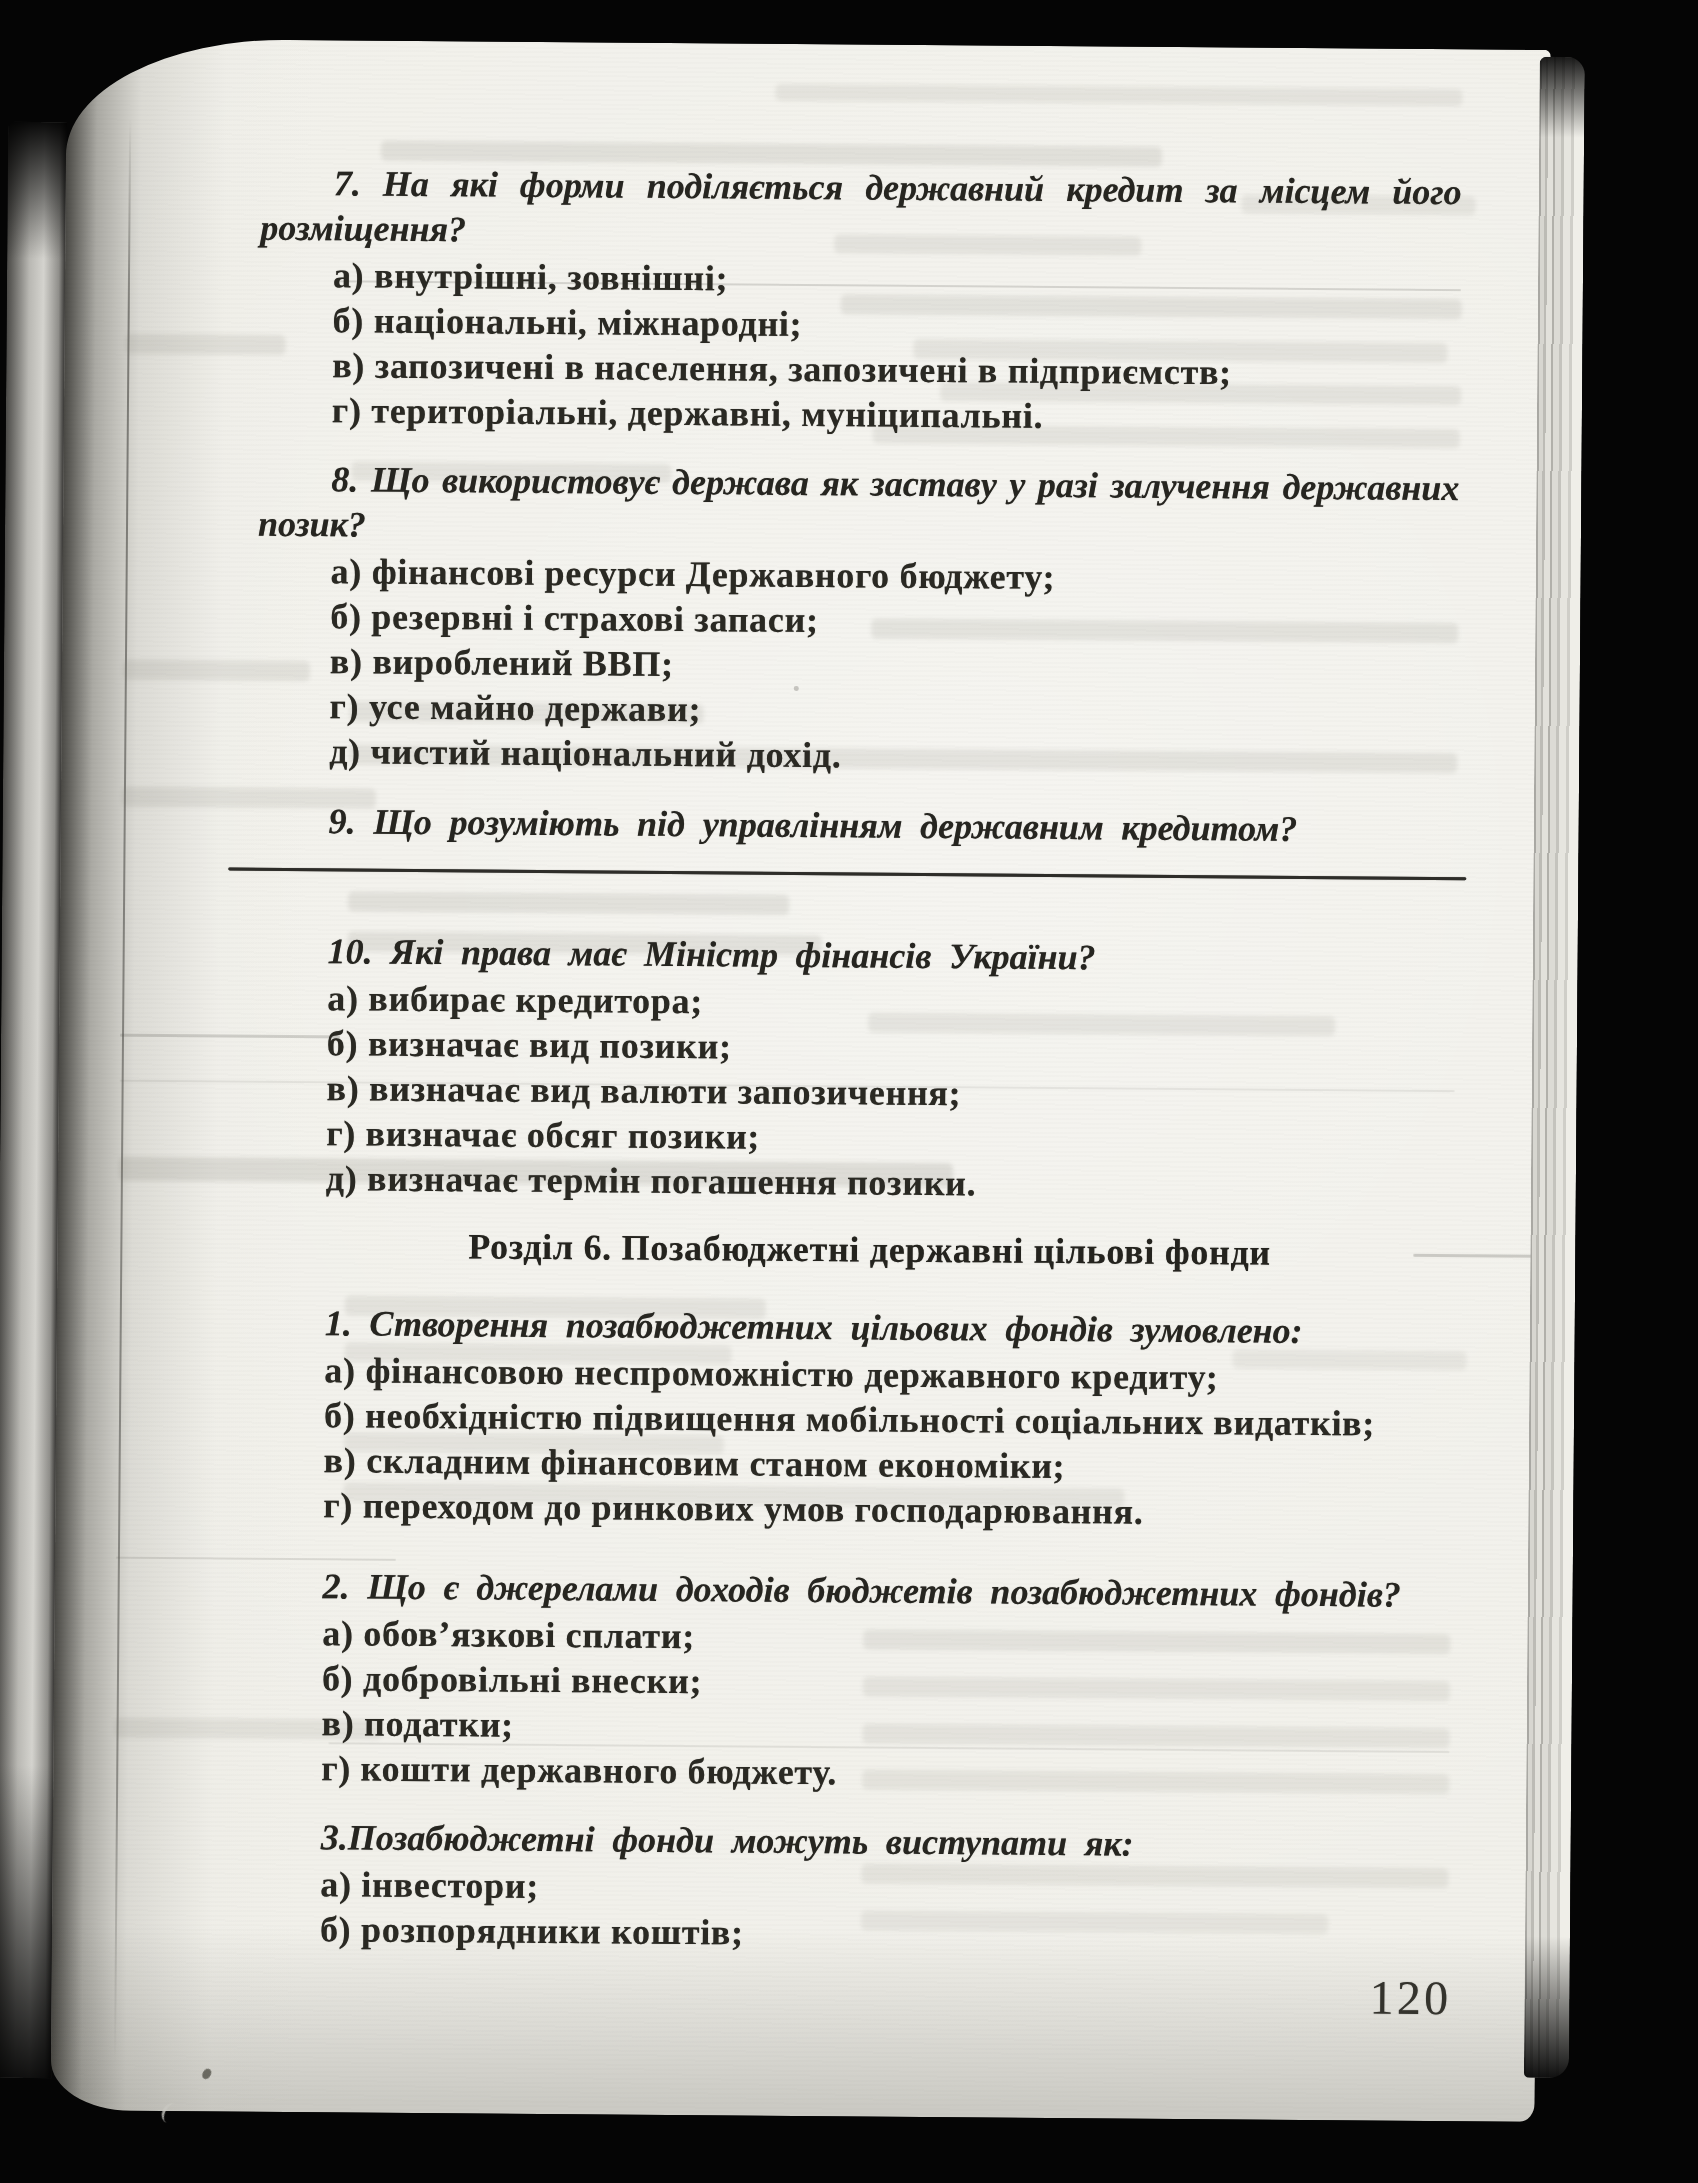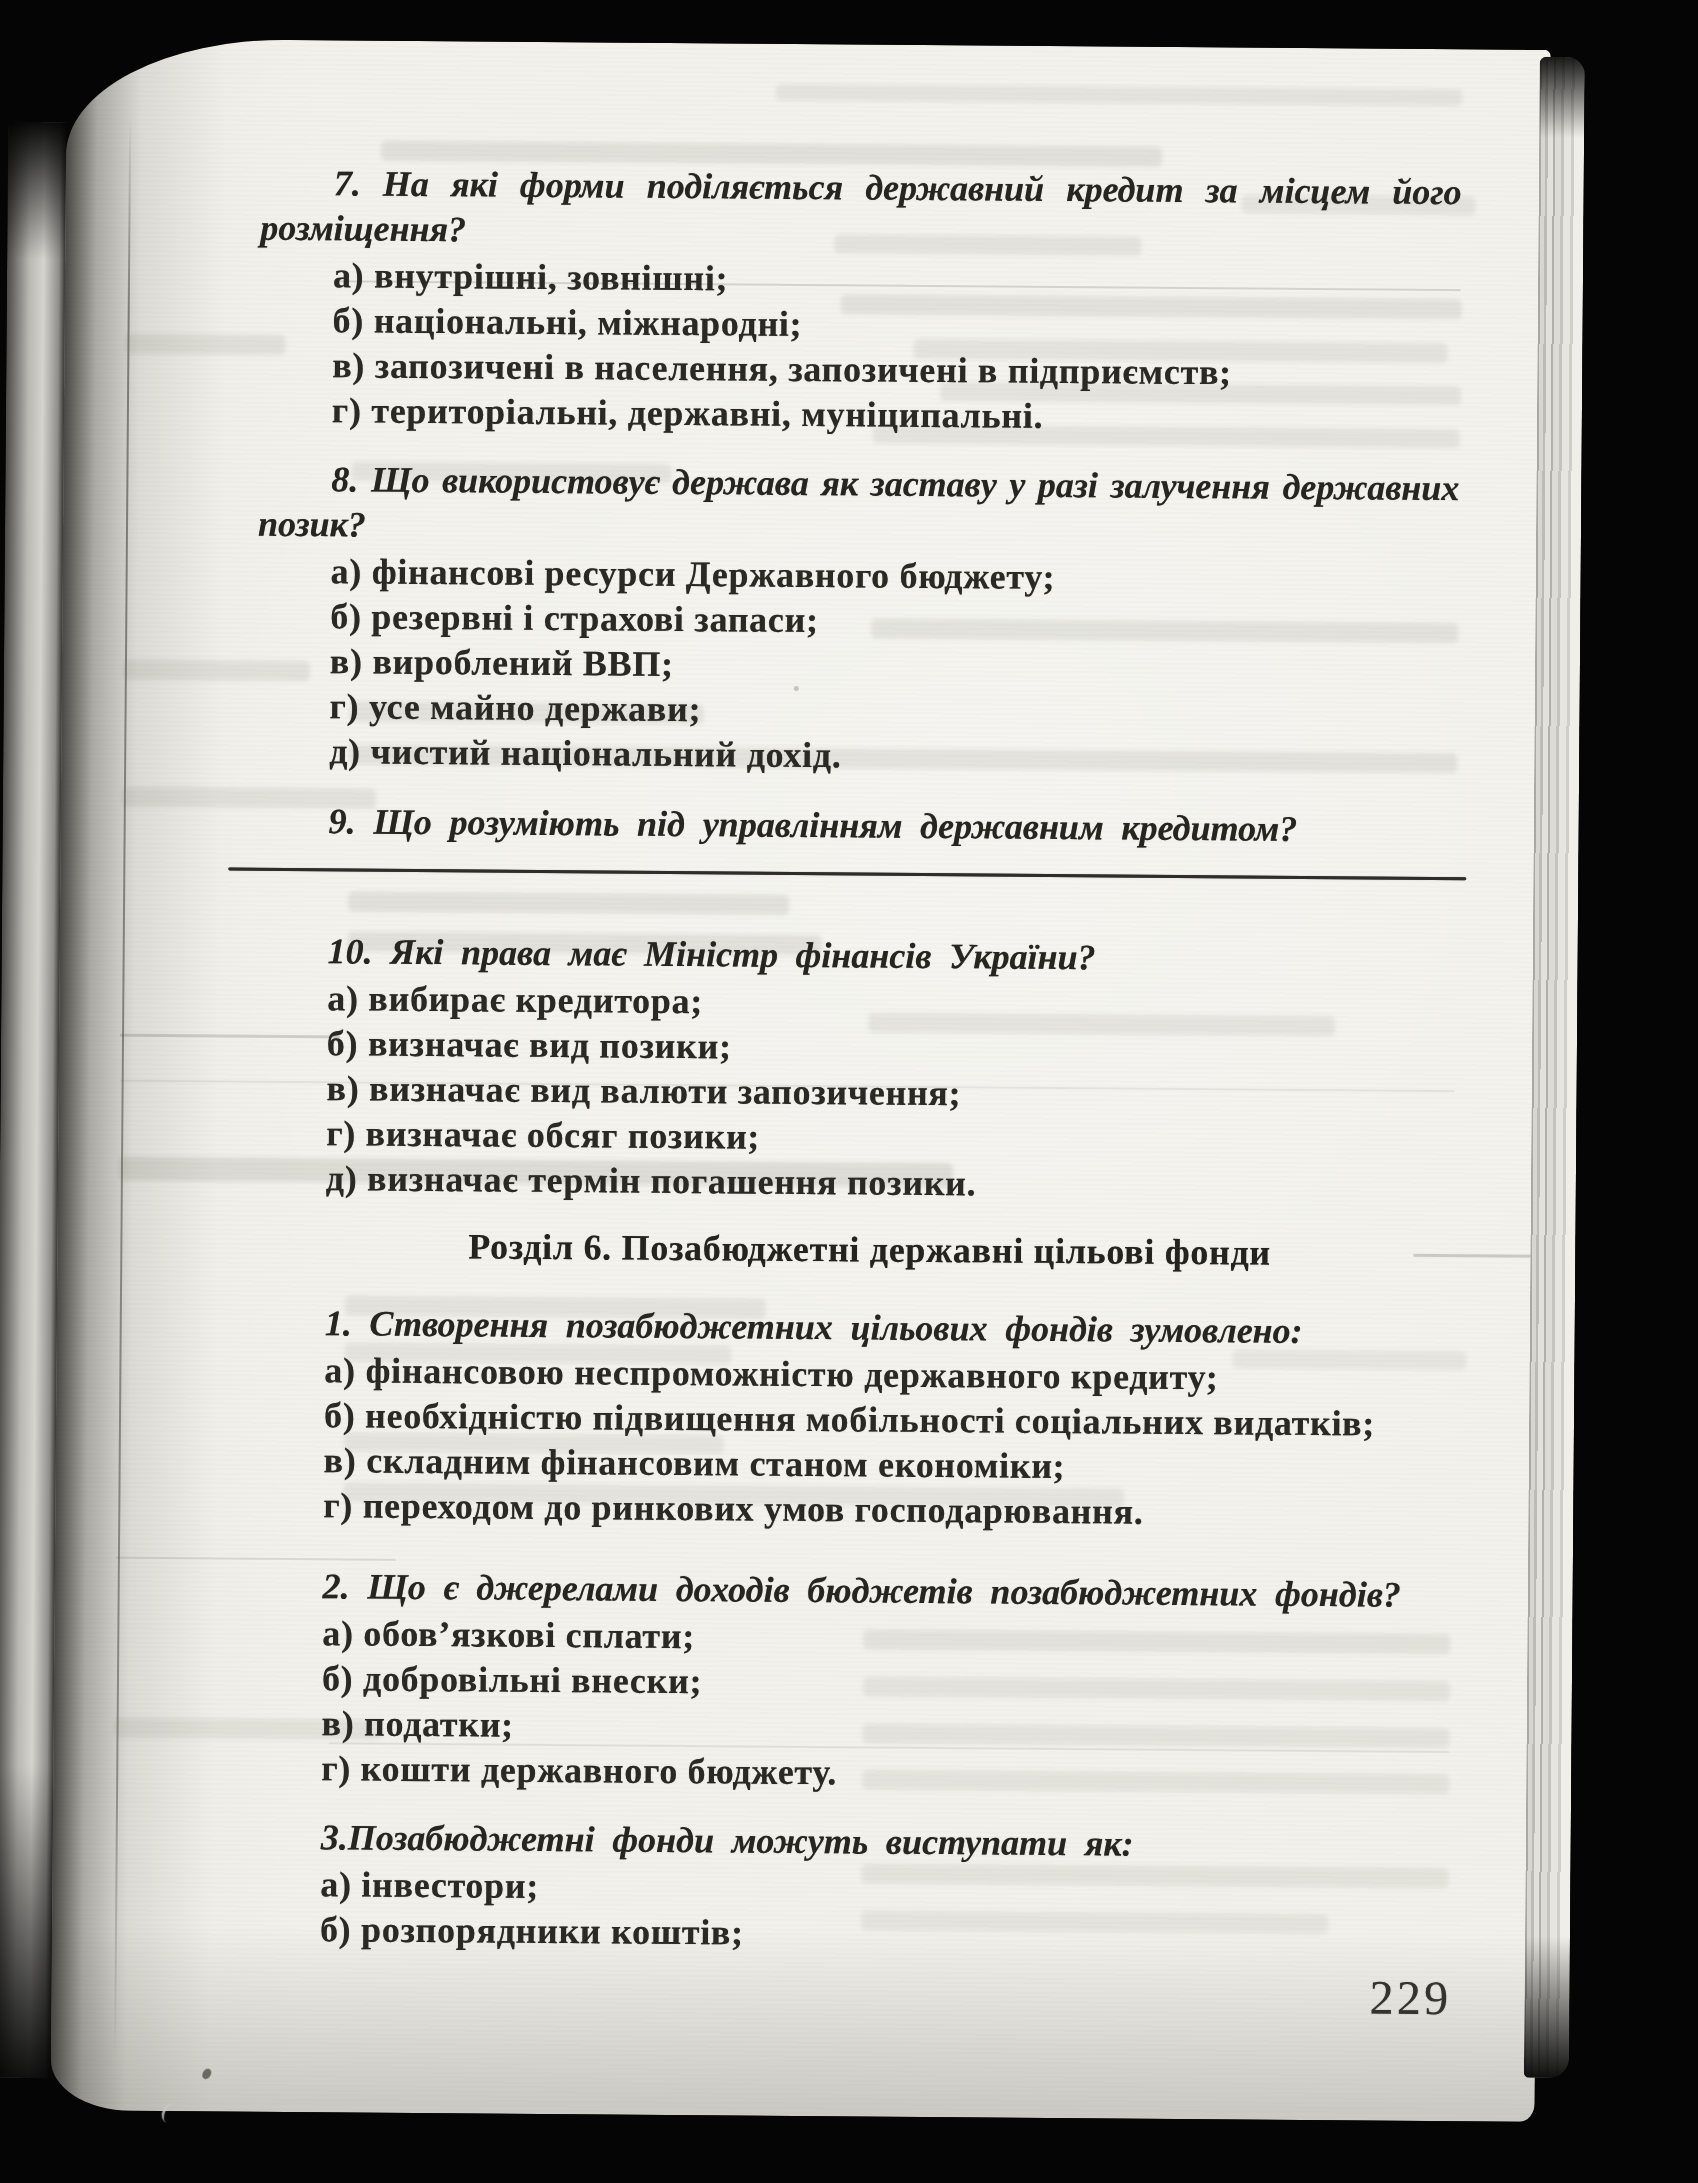--- a/index.html
+++ b/index.html
@@ -211,21 +211,21 @@
       </div>
 
       <div class="qb3">
         <p class="q q-wide">3.Позабюджетні фонди можуть виступати як:</p>
         <p class="opt">а) інвестори;</p>
         <p class="opt">б) розпорядники коштів;</p>
       </div>
 
     </section>
 
-    <div class="page-number">229</div>
+    <div class="page-number">120</div>
     <div class="speck-dark"></div>
     <div class="speck-dot"></div>
   </main>
 
   <div class="fore-edge"></div>
 </div>
 
 <div class="mark-outside"></div>
 
 

